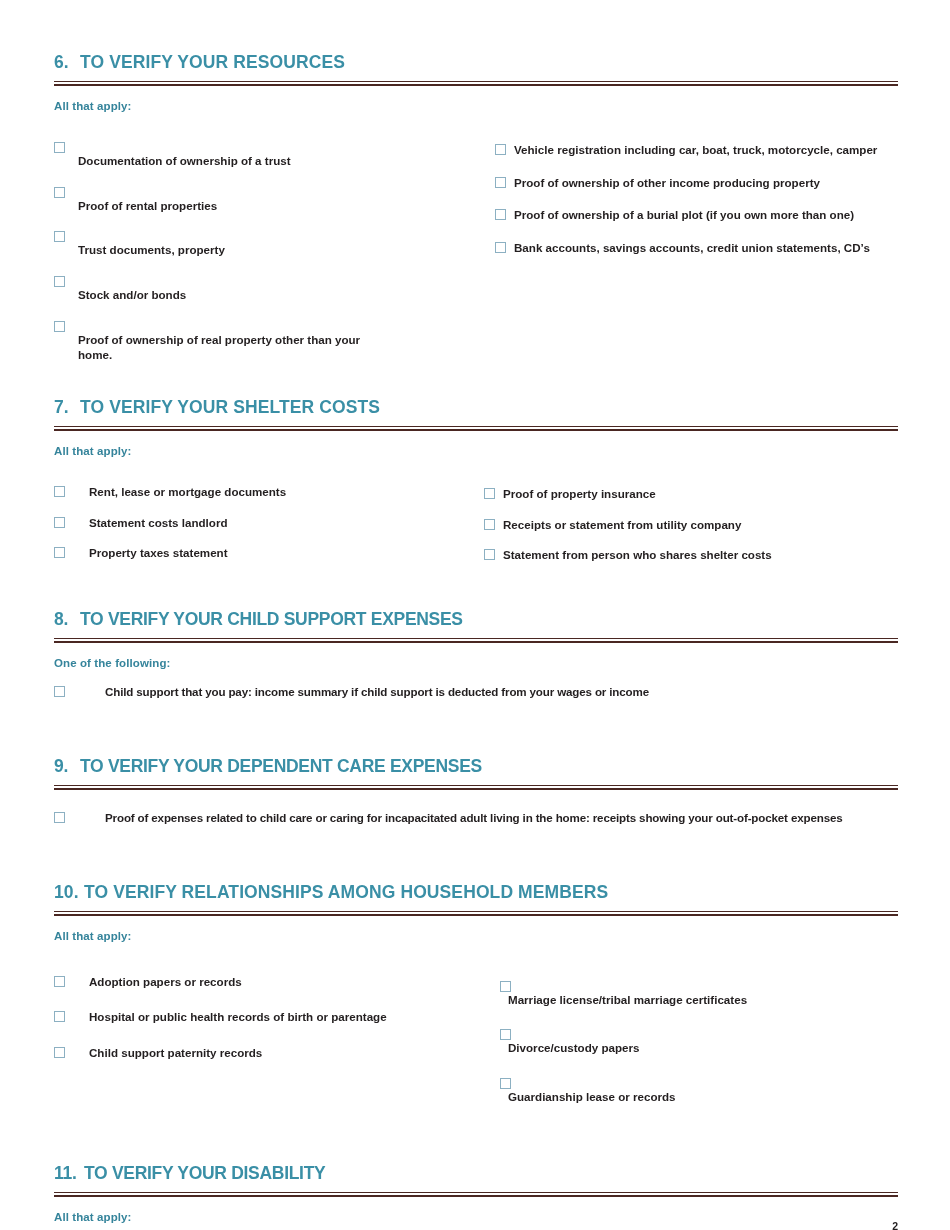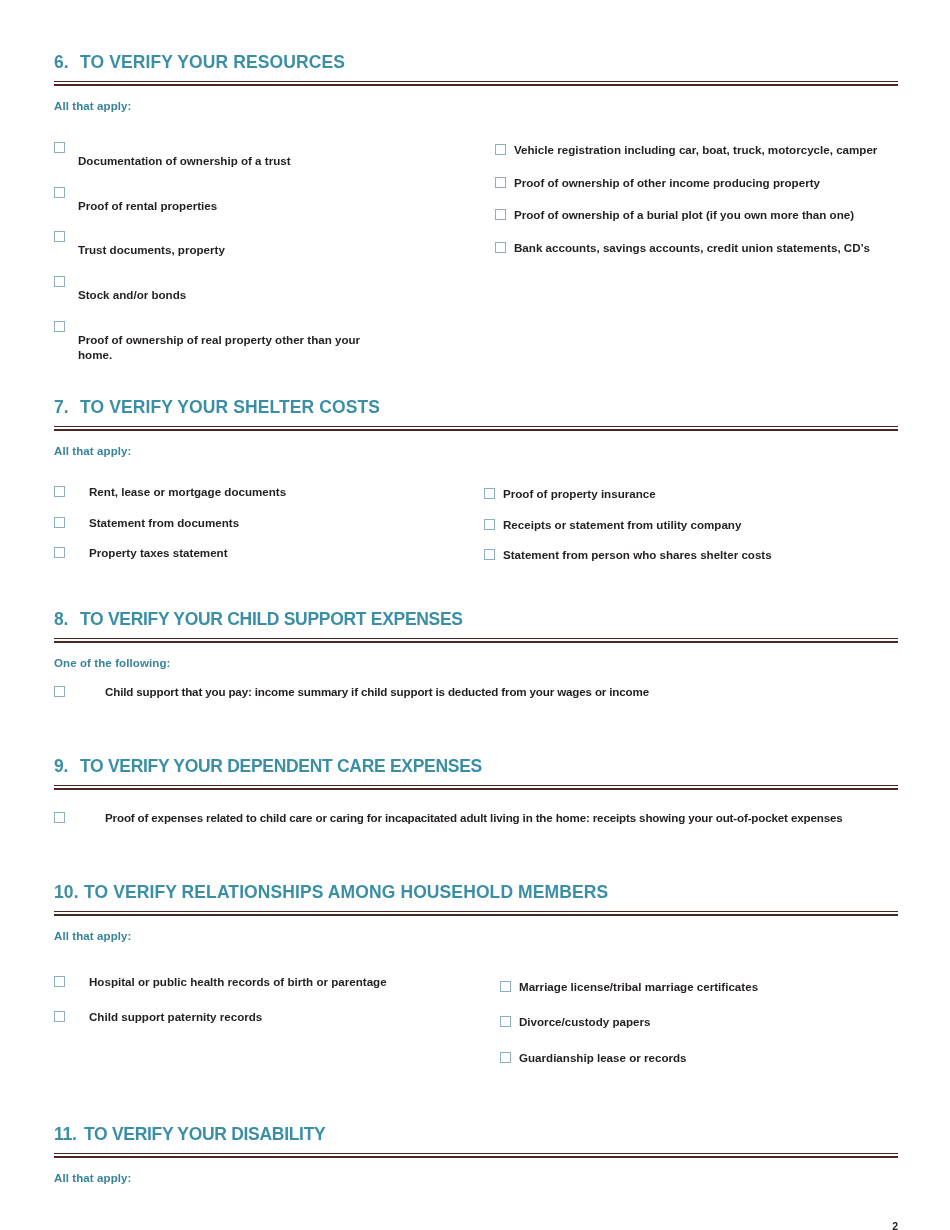--- a/index.html
+++ b/index.html
@@ -152,21 +152,21 @@
 
   #sec7  .col-right { padding-top: 2px; }
   #sec7  .col-right .item { margin-top: 15px; }
   #sec7  .col-left  .item { margin-top: 15px; }
 
   #sec8  .item { margin-top: 15px; }
   #sec9  .item { margin-top: 14px; }
 
   #sec10 .col-left  .item { margin-top: 20px; }
   #sec10 .col-right { padding-top: 5px; padding-left: 16px; }
-  #sec10 .col-right .item { margin-top: 20px; }
+  #sec10 .col-right .item { margin-top: 20px; flex-direction: column; }
 
   #sec11 .item { margin-top: 16px; }
 
   .rows { margin-top: 12px; }
 </style>
 </head>
 <body>
 
 <div class="page">
 
@@ -231,21 +231,21 @@
     <div class="all-apply">All that apply:</div>
 
     <div class="cols rows">
       <div class="col-left">
         <div class="item">
           <span class="cbox"></span>
           <span class="item-label">Rent, lease or mortgage documents</span>
         </div>
         <div class="item">
           <span class="cbox"></span>
-          <span class="item-label">Statement from documents</span>
+          <span class="item-label">Statement costs landlord</span>
         </div>
         <div class="item">
           <span class="cbox"></span>
           <span class="item-label">Property taxes statement</span>
         </div>
       </div>
       <div class="col-right">
         <div class="item">
           <span class="cbox"></span>
           <span class="item-label">Proof of property insurance</span>
@@ -298,20 +298,24 @@
       <span class="section-num wide">10.</span>
       <span class="section-title">TO VERIFY RELATIONSHIPS AMONG HOUSEHOLD MEMBERS</span>
     </div>
     <div class="rule"></div>
     <div class="all-apply">All that apply:</div>
 
     <div class="cols rows">
       <div class="col-left">
         <div class="item">
           <span class="cbox"></span>
+          <span class="item-label">Adoption papers or records</span>
+        </div>
+        <div class="item">
+          <span class="cbox"></span>
           <span class="item-label">Hospital or public health records of birth or parentage</span>
         </div>
         <div class="item">
           <span class="cbox"></span>
           <span class="item-label">Child support paternity records</span>
         </div>
       </div>
       <div class="col-right">
         <div class="item">
           <span class="cbox"></span>

